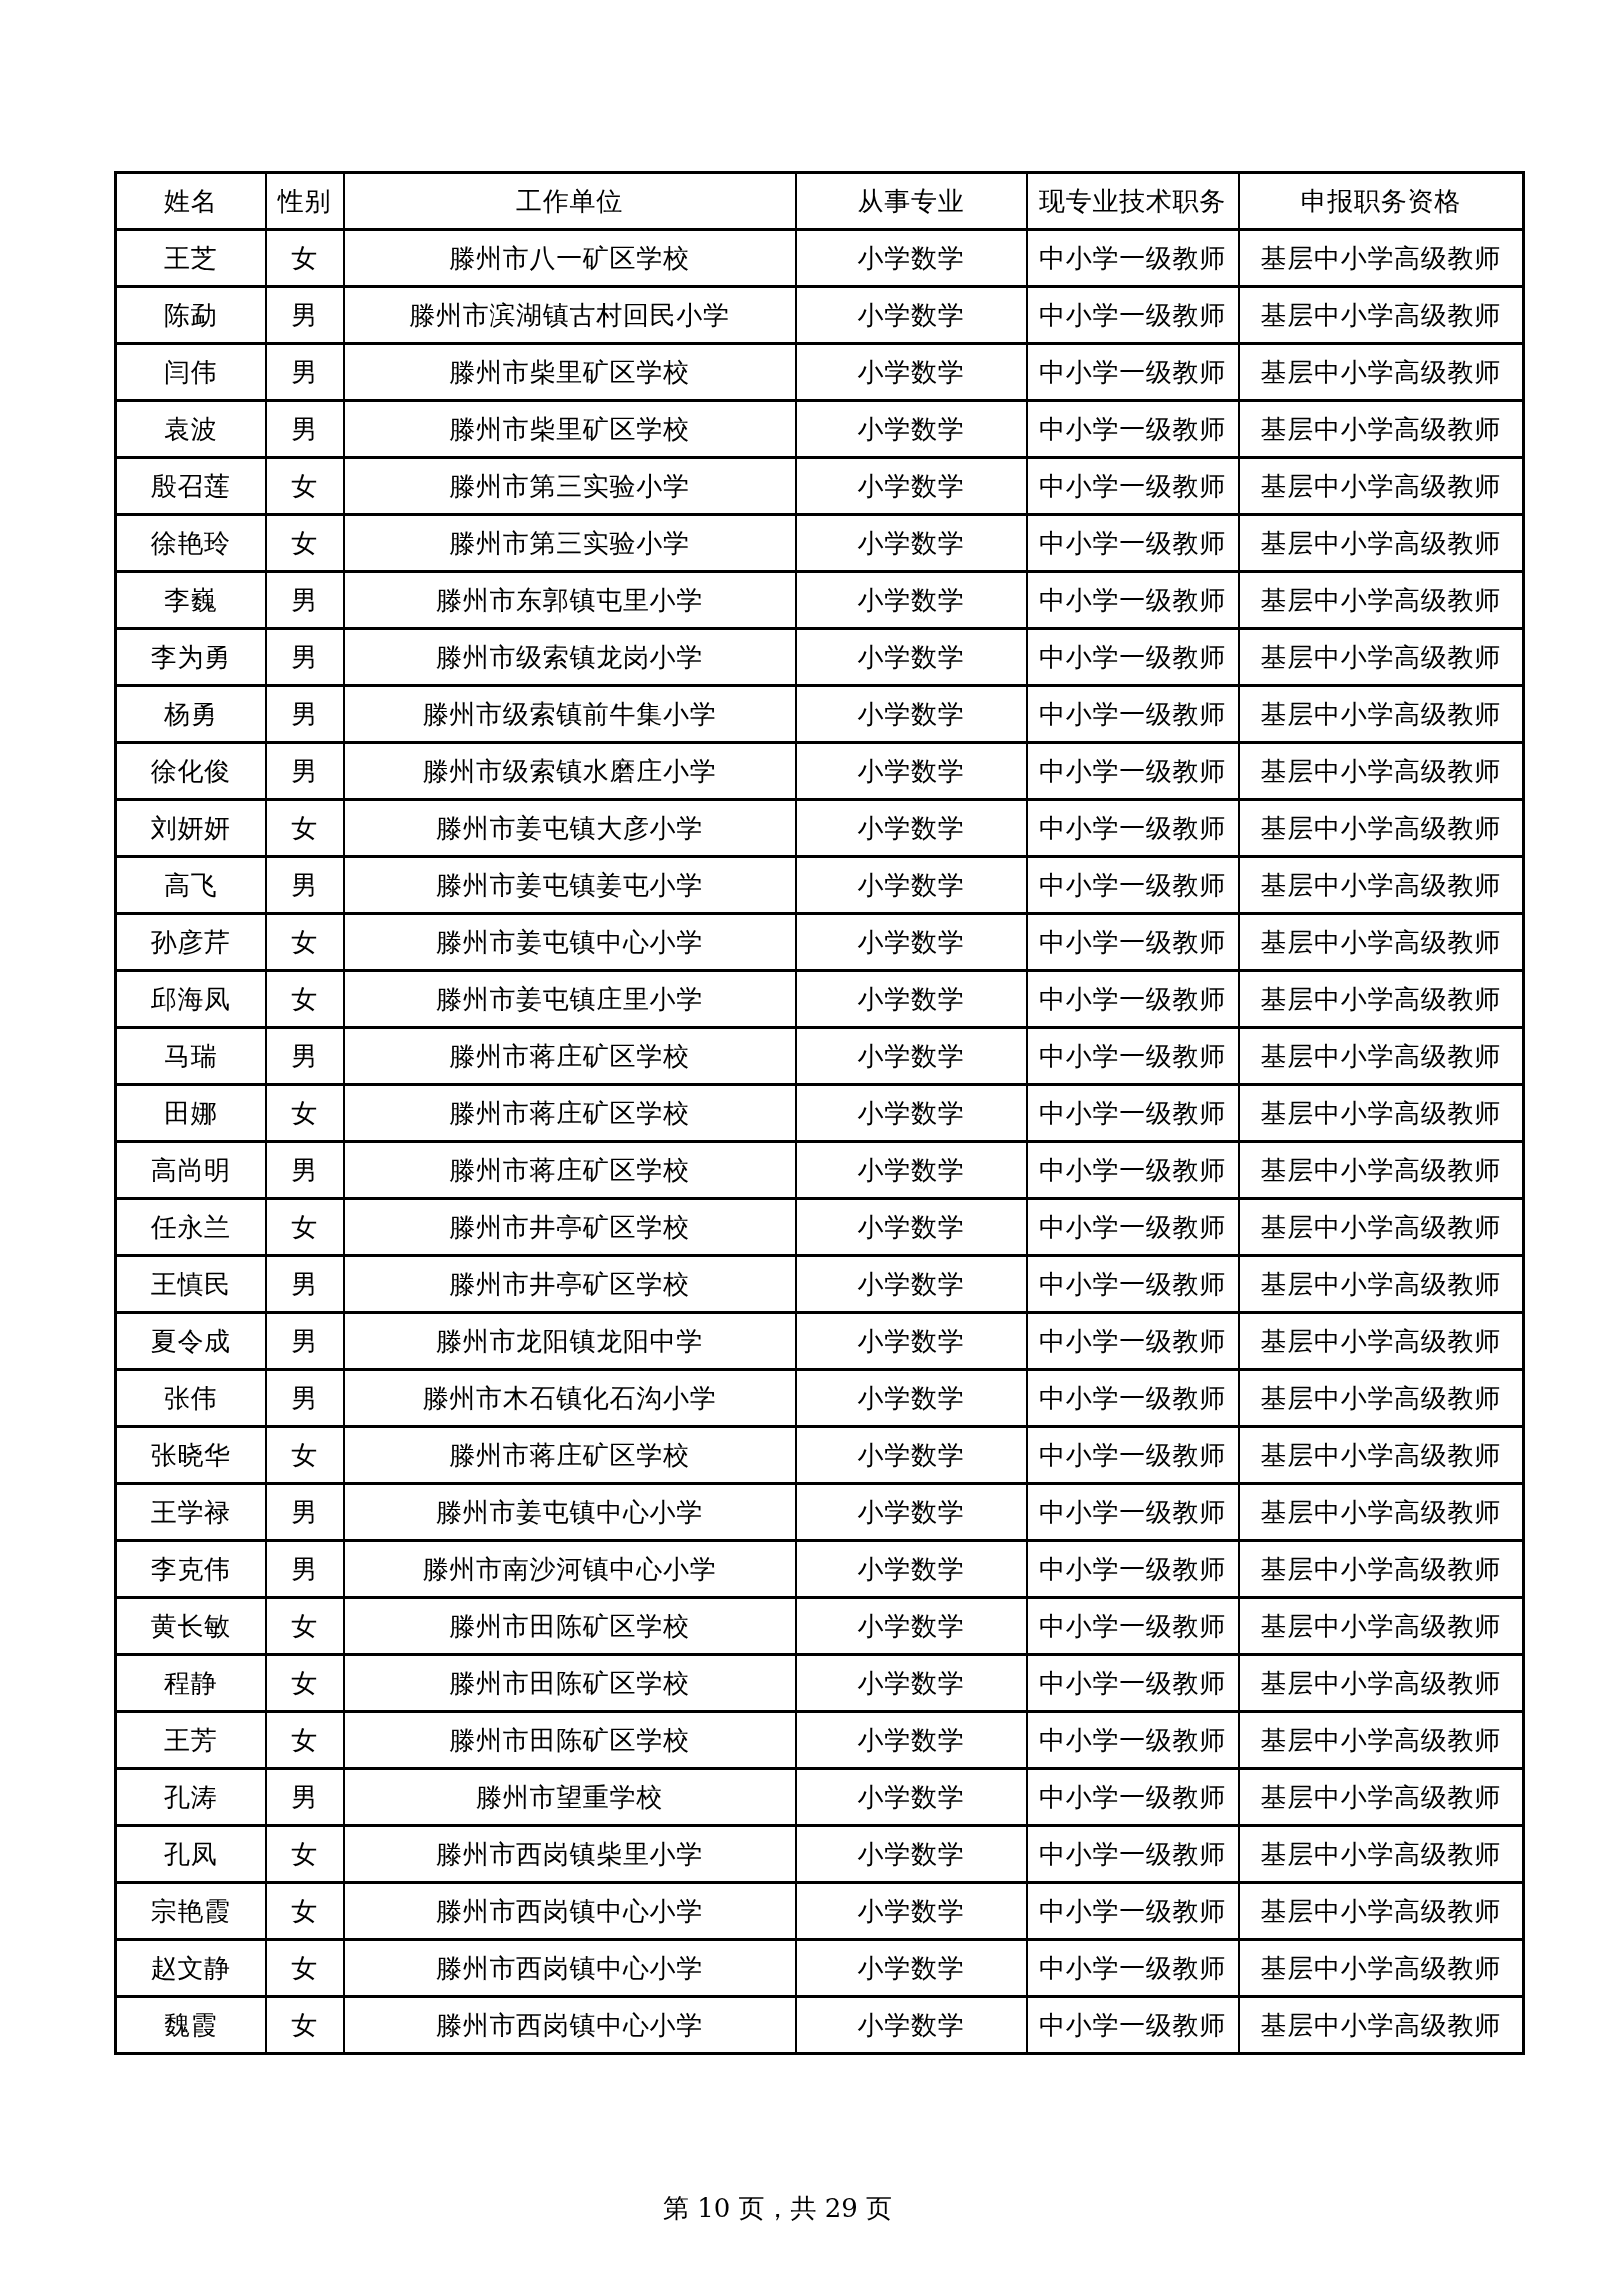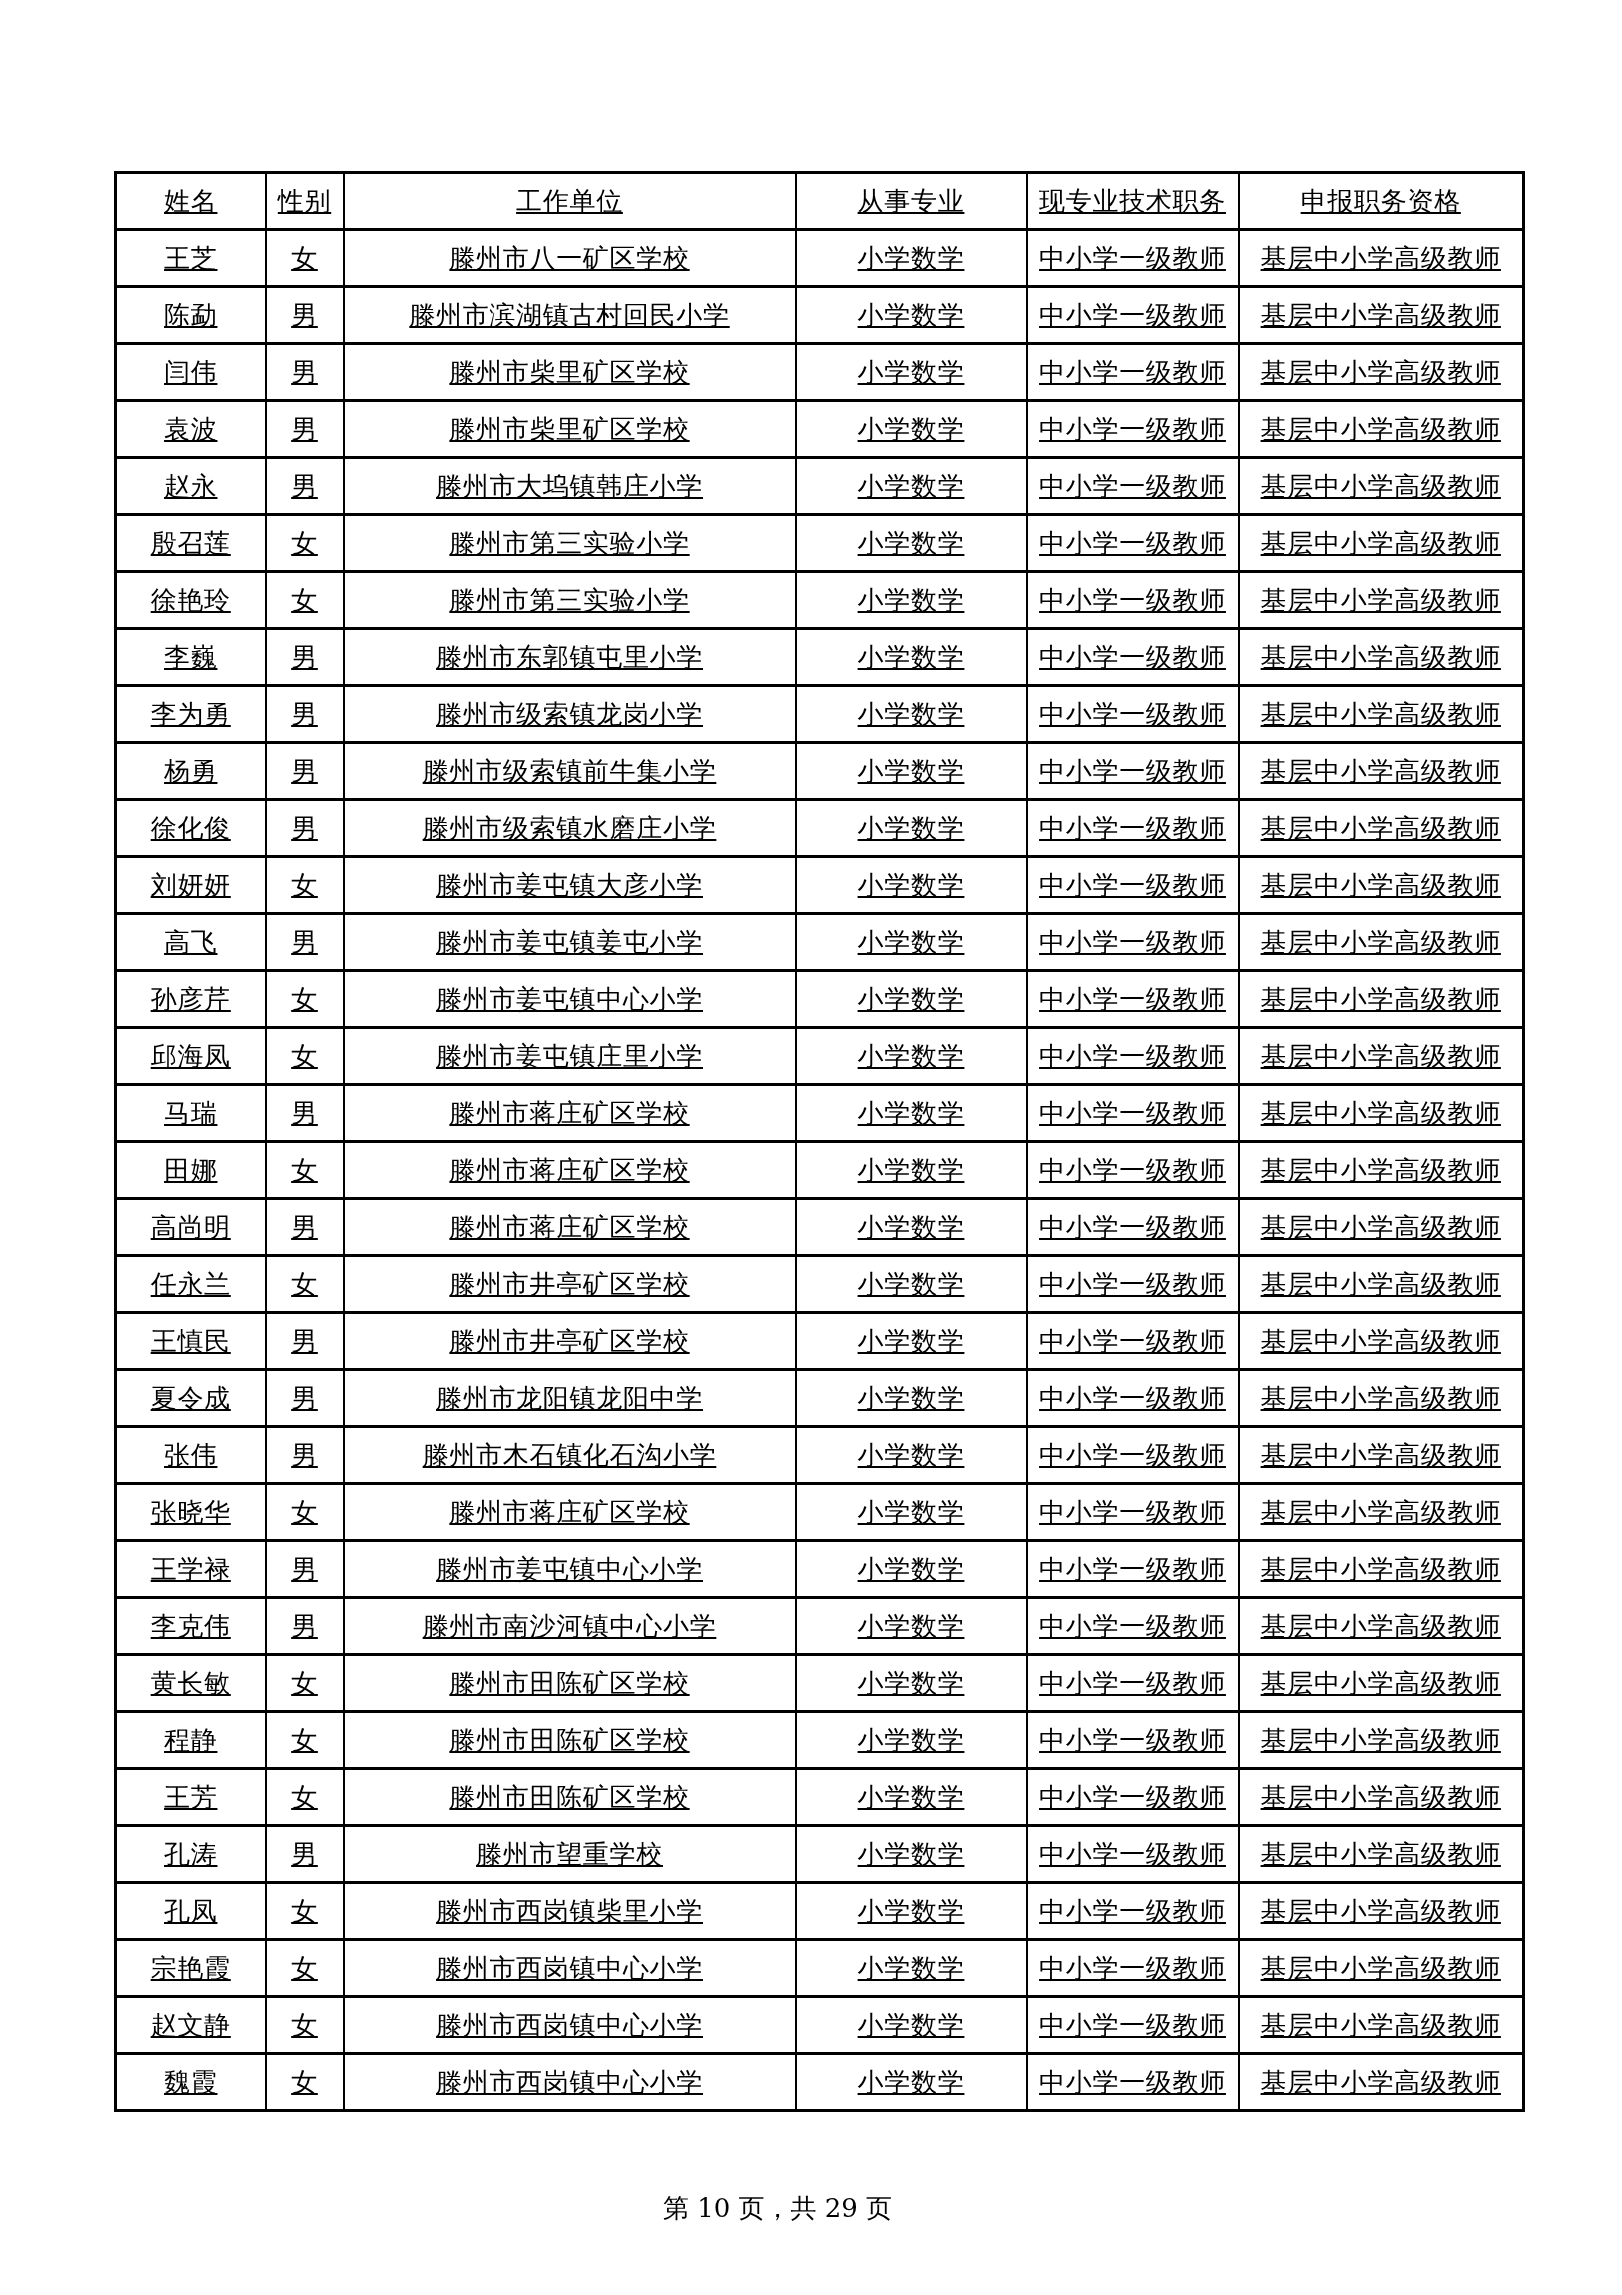--- a/index.html
+++ b/index.html
@@ -5,21 +5,21 @@
   html, body { margin: 0; padding: 0; background: #ffffff; }
   body { width: 1623px; height: 2295px; position: relative; overflow: hidden;
          font-family: "DejaVu Sans", "Liberation Sans", sans-serif; color: #000; }
   .page-table { position: absolute; left: 114px; top: 171px; width: 1408px;
                 border-collapse: collapse; table-layout: fixed; }
   .page-table td, .page-table th {
     border: 2.6px solid #000; height: 52px; padding: 0; text-align: center;
     vertical-align: middle; font-size: 26px; font-weight: normal; white-space: nowrap;
     overflow: hidden; letter-spacing: 0.7px;
   }
-  .page-table tr { height: 57px; text-decoration: underline; }
+  .page-table tr { height: 57px; }
   .page-table tr td, .page-table tr th { border-top-width: 3.9px; border-bottom-width: 3.9px; }
   .page-table td:first-child, .page-table th:first-child { border-left-width: 3.9px; }
   .page-table td:last-child, .page-table th:last-child { border-right-width: 3.9px; margin-left: 8px; }
   .footer { position: absolute; left: 0; width: 1555px; top: 2191px; text-align: center;
             font-family: "DejaVu Serif", "Liberation Serif", serif; font-size: 26px; }
 </style>
 </head>
 <body>
 
 <table class="page-table">
@@ -68,28 +68,20 @@
       </tr>
       <tr>
         <td>袁波</td>
         <td>男</td>
         <td>滕州市柴里矿区学校</td>
         <td>小学数学</td>
         <td>中小学一级教师</td>
         <td>基层中小学高级教师</td>
       </tr>
       <tr>
-        <td>赵永</td>
-        <td>男</td>
-        <td>滕州市大坞镇韩庄小学</td>
-        <td>小学数学</td>
-        <td>中小学一级教师</td>
-        <td>基层中小学高级教师</td>
-      </tr>
-      <tr>
         <td>殷召莲</td>
         <td>女</td>
         <td>滕州市第三实验小学</td>
         <td>小学数学</td>
         <td>中小学一级教师</td>
         <td>基层中小学高级教师</td>
       </tr>
       <tr>
         <td>徐艳玲</td>
         <td>女</td>

